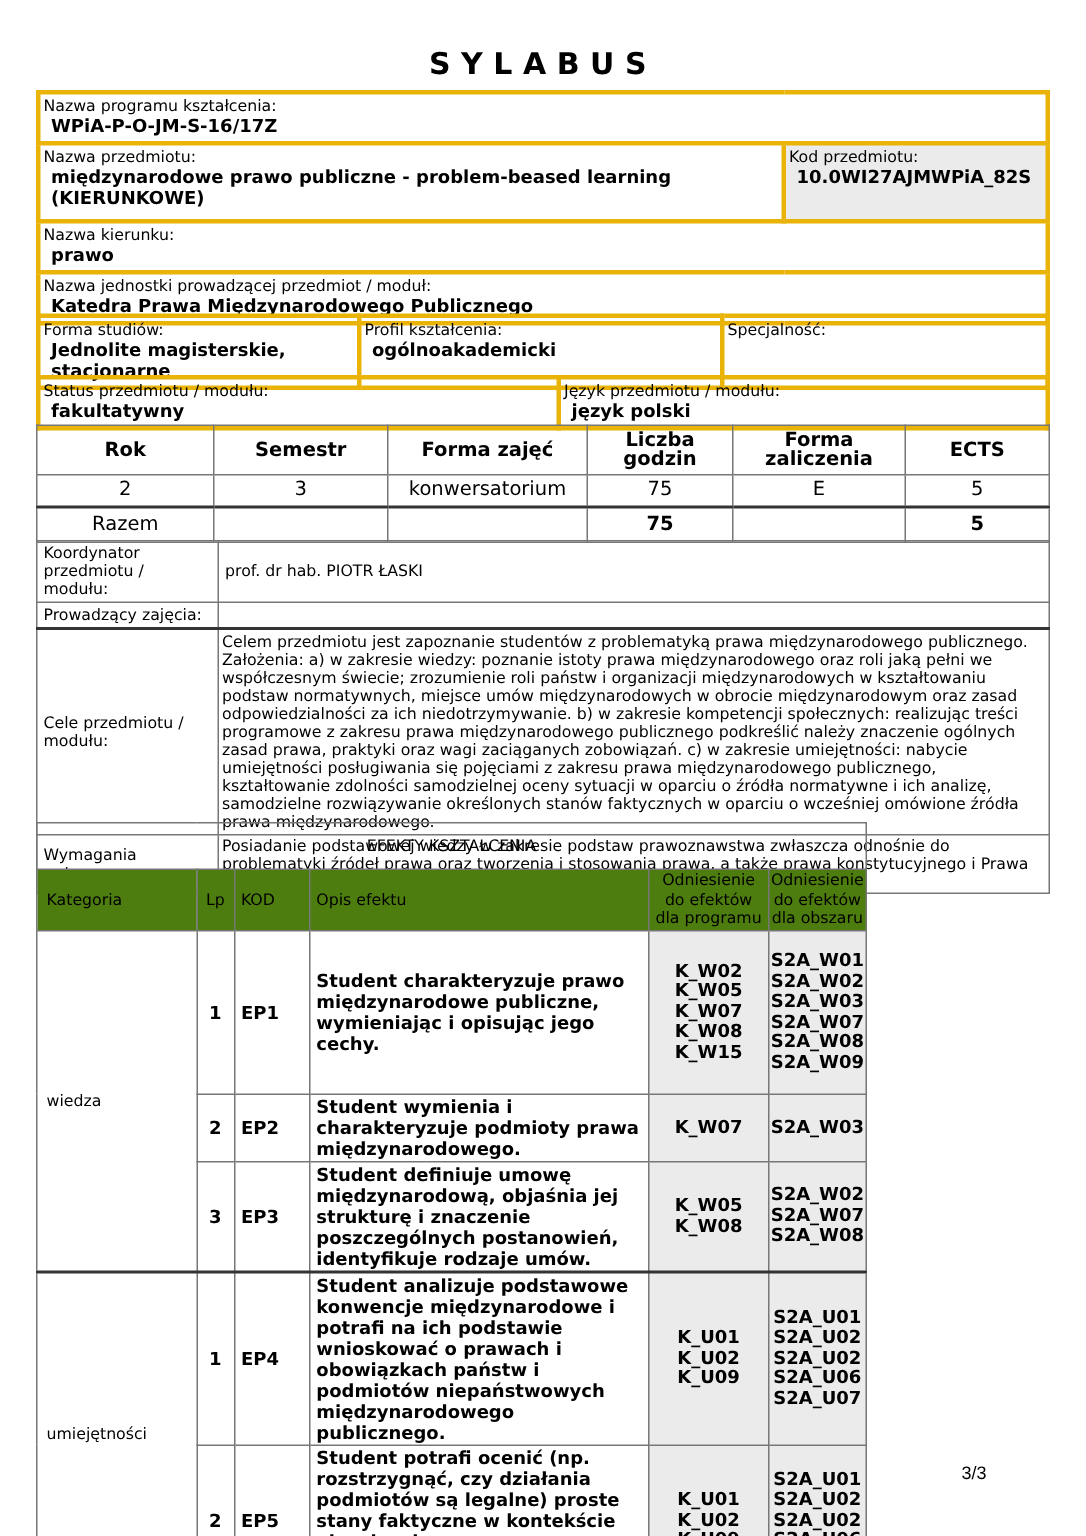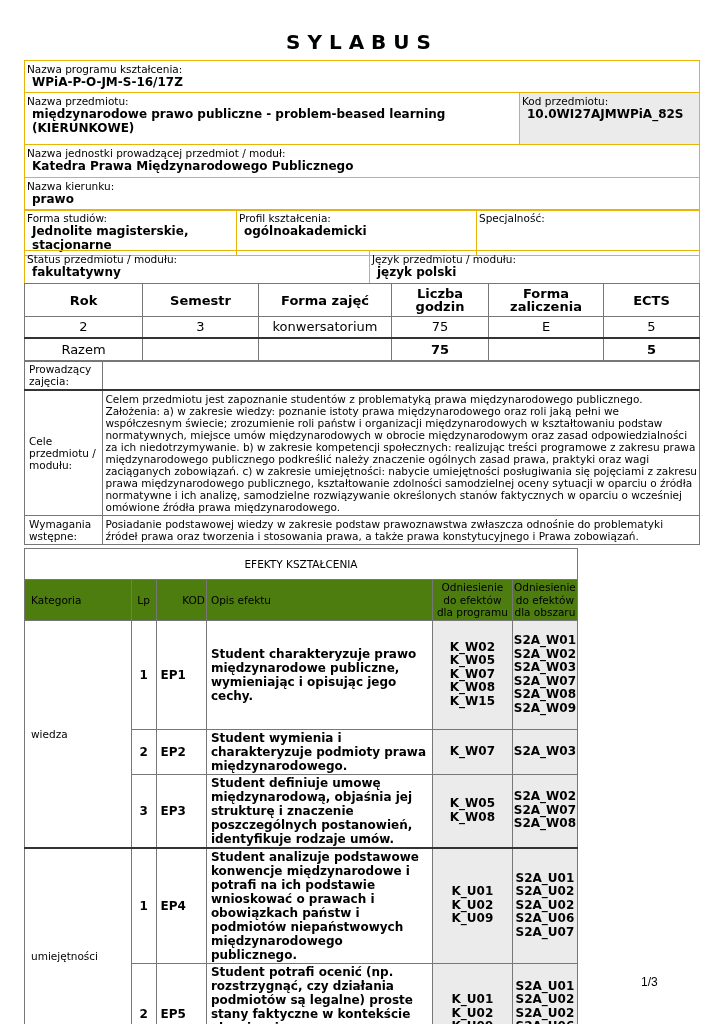--- a/index.html
+++ b/index.html
@@ -1,20 +1,20 @@
 <!DOCTYPE html>
 <html><head>
 <meta charset="utf-8">
 <style>
   html, body { margin:0; padding:0; background:#ffffff; }
   body { width:724px; height:1024px; position:relative; font-family:"DejaVu Sans", sans-serif; color:#000; overflow:hidden; }
   .title { position:absolute; top:30px; left:0; width:724px; text-align:center; font-weight:bold; font-size:20px; letter-spacing:7px; }
   table { border-collapse:collapse; }
   .info { position:absolute; left:24px; width:676px; }
-  .info td { border:1px solid #eab308; vertical-align:top; padding:2px 2px 3px 2px; }
+  .info td { border:3px solid #eab308; vertical-align:top; padding:2px 2px 3px 2px; }
   .lbl { font-family:"DejaVu Sans", sans-serif; font-size:10.5px; display:block; }
   .val { font-weight:bold; font-size:12px; display:block; padding-left:5px; line-height:14px; }
   .gray { background:#ebebeb; }
   .grid { position:absolute; left:24px; width:676px; top:283px; }
   .grid td { border:1px solid #777; text-align:center; font-size:13px; }
   .grid th { border:1px solid #777; font-size:13px; font-weight:bold; height:30px; line-height:13px; }
   .grid .thick-top td { border-top:2px solid #333; }
   .meta { position:absolute; left:24px; width:676px; }
   .meta td { border:1px solid #777; font-size:10.5px; vertical-align:middle; padding:2px 4px; }
   .ef { position:absolute; left:24px; width:554px; top:548px; }
@@ -43,28 +43,28 @@
       <span class="val">międzynarodowe prawo publiczne - problem-beased learning</span>
       <span class="val">(KIERUNKOWE)</span>
     </td>
     <td class="gray">
       <span class="lbl">Kod przedmiotu:</span>
       <span class="val">10.0WI27AJMWPiA_82S</span>
     </td>
   </tr>
   <tr style="height:33px;">
     <td colspan="2">
+      <span class="lbl">Nazwa kierunku:</span>
+      <span class="val">prawo</span>
+    </td>
+  </tr>
+  <tr style="height:33px;">
+    <td colspan="2">
       <span class="lbl">Nazwa jednostki prowadzącej przedmiot / moduł:</span>
       <span class="val">Katedra Prawa Międzynarodowego Publicznego</span>
-    </td>
-  </tr>
-  <tr style="height:33px;">
-    <td colspan="2">
-      <span class="lbl">Nazwa kierunku:</span>
-      <span class="val">prawo</span>
     </td>
   </tr>
 </tbody>
   </table>
 
 <table class="info" style="top:209px;">
   <tbody>
       <tr style="height:40px;">
     <td style="width:207px;">
       <span class="lbl">Forma studiów:</span>
@@ -122,20 +122,24 @@
     <td></td>
     <td style="font-weight:bold;">75</td>
     <td></td>
     <td style="font-weight:bold;">5</td>
   </tr>
 </tbody>
   </table>
 
 <table class="meta" style="top:360px;">
   <tbody>
+      <tr style="height:29px;">
+    <td style="width:112px;">Koordynator przedmiotu / modułu:</td>
+    <td>prof. dr hab.  PIOTR  ŁASKI</td>
+  </tr>
   <tr style="height:17px;">
     <td>Prowadzący zajęcia:</td>
     <td></td>
   </tr>
   <tr style="height:117px;">
     <td style="border-top:2px solid #333;">Cele przedmiotu / modułu:</td>
     <td style="border-top:2px solid #333; line-height:12px; padding:2px 2px;">Celem przedmiotu jest zapoznanie studentów z problematyką prawa międzynarodowego publicznego. Założenia: a) w zakresie wiedzy: poznanie istoty prawa międzynarodowego oraz roli jaką pełni we współczesnym świecie; zrozumienie roli państw i organizacji międzynarodowych w kształtowaniu podstaw normatywnych, miejsce umów międzynarodowych w obrocie międzynarodowym oraz zasad odpowiedzialności za ich niedotrzymywanie. b) w zakresie kompetencji społecznych: realizując treści programowe z zakresu prawa międzynarodowego publicznego podkreślić należy znaczenie ogólnych zasad prawa, praktyki oraz wagi zaciąganych zobowiązań. c) w zakresie umiejętności: nabycie umiejętności posługiwania się pojęciami z zakresu prawa międzynarodowego publicznego, kształtowanie zdolności samodzielnej oceny sytuacji w oparciu o źródła normatywne i ich analizę, samodzielne rozwiązywanie określonych stanów faktycznych w oparciu o wcześniej omówione źródła prawa międzynarodowego.</td>
   </tr>
   <tr style="height:24px;">
     <td>Wymagania wstępne:</td>
@@ -145,21 +149,21 @@
   </table>
 
 <table class="ef">
   <tbody>
       <tr style="height:31px;">
     <td colspan="6" style="text-align:center;">EFEKTY KSZTAŁCENIA</td>
   </tr>
   <tr class="hdr" style="height:40px;">
     <th style="width:118px; text-align:left; padding-left:6px;">Kategoria</th>
     <th style="width:28px;">Lp</th>
-    <th style="width:56px; text-align:right; padding-left:4px;">KOD</th>
+    <th style="width:56px; text-align:left; padding-left:4px;">KOD</th>
     <th style="width:270px; text-align:left; padding-left:4px;">Opis efektu</th>
     <th style="width:86px; line-height:12.5px;">Odniesienie do efektów dla programu</th>
     <th style="line-height:12.5px;">Odniesienie do efektów dla obszaru</th>
   </tr>
   </tbody>
     <tbody id="ef-body">
       <tr style="height: 109px;">
         <td rowspan="3" style="padding-left: 6px;">wiedza</td>
         <td class="bold" style="text-align:center;">1</td>
         <td class="bold" style="padding-left:4px;">EP1</td>
@@ -236,13 +240,13 @@
           <div>S2A_U01</div>
           <div>S2A_U02</div>
           <div>S2A_U02</div>
           <div>S2A_U06</div>
           <div>S2A_U07</div>
         </td>
       </tr>
     </tbody>
 </table>
 
-<div class="pg">1/3</div>
+<div class="pg">3/3</div>
 
 </body></html>

